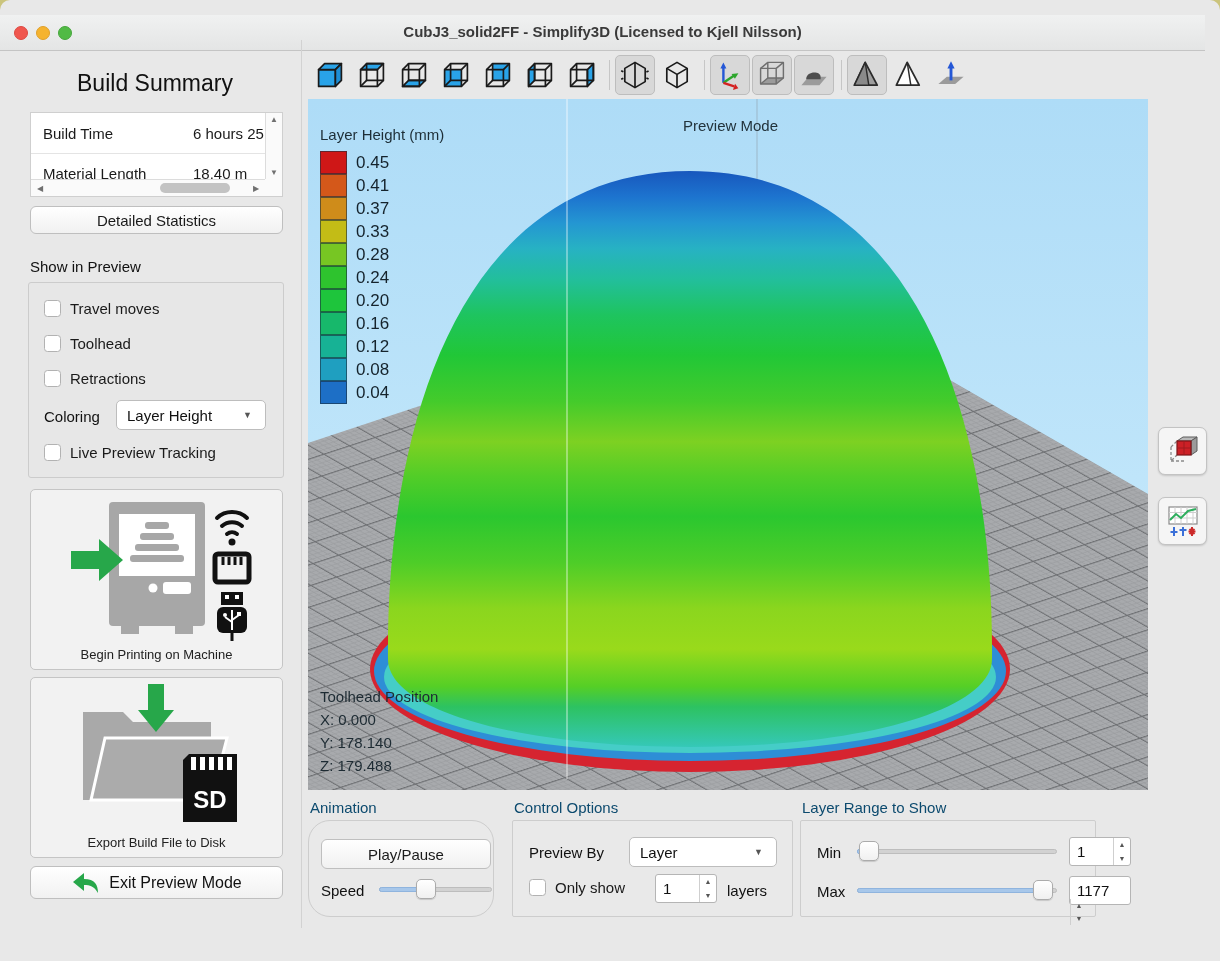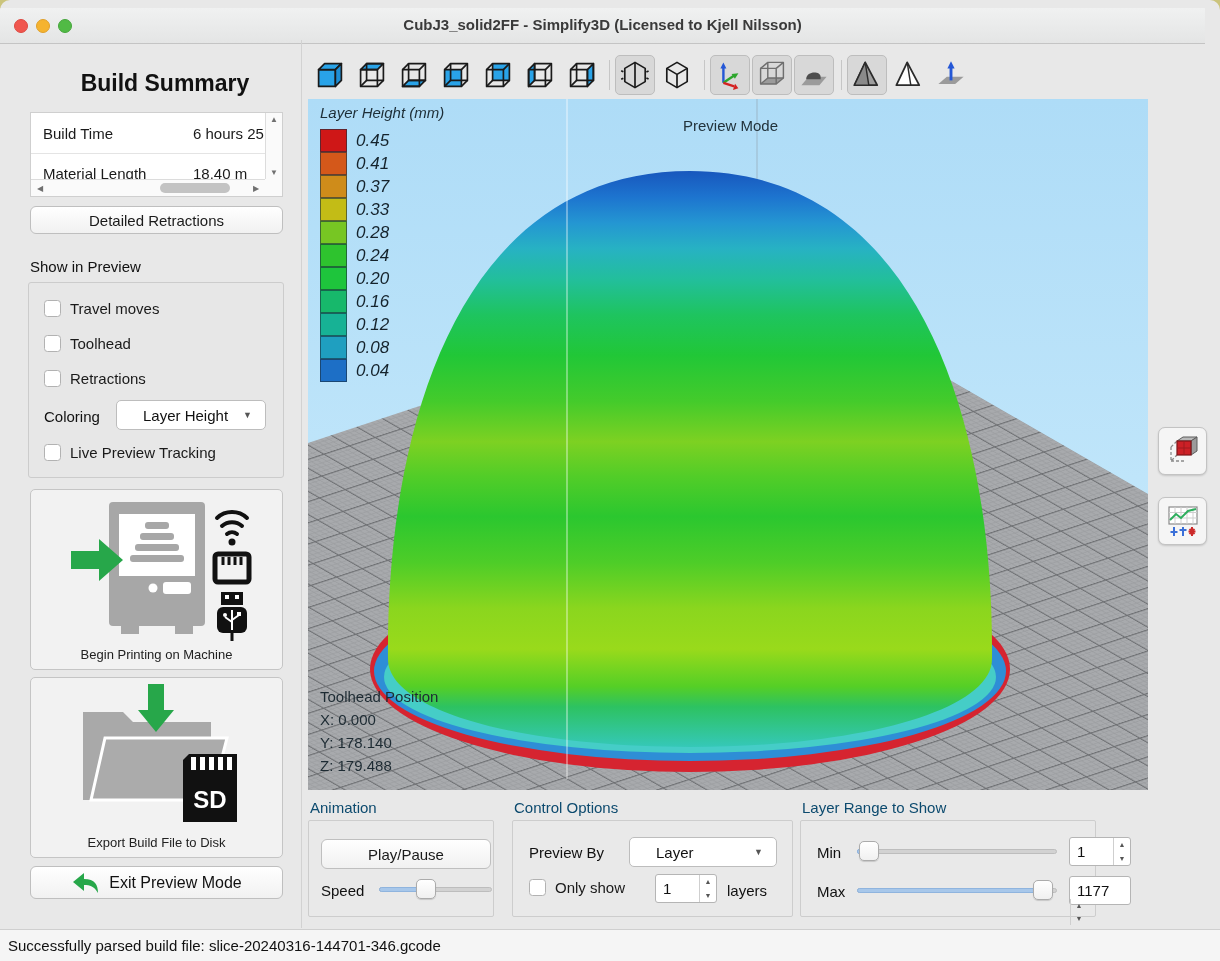--- a/index.html
+++ b/index.html
@@ -2,33 +2,33 @@
 <html><head>
 <meta charset="utf-8">
 <style>
   * { margin:0; padding:0; box-sizing:border-box; }
   html,body { width:1220px; height:961px; }
   body { font-family:"Liberation Sans", sans-serif; background:#cbc47c; overflow:hidden; }
   #window { position:absolute; left:0; top:0; width:1220px; height:961px;
             background:#e8e8e8; border-radius:10px 10px 0 0; overflow:hidden; }
 
   
-  .titlebar { position:absolute; left:0; top:8px; width:1205px; height:36px;
+  .titlebar { position:absolute; left:0; top:15px; width:1205px; height:36px;
               background:linear-gradient(#f0f1f1,#e4e5e5); border-bottom:1px solid #c4c4c4; }
   .title { position:absolute; left:0; right:0; top:8px; text-align:center;
            font-size:15px; font-weight:bold; color:#3a3a3a; }
   .tl { position:absolute; top:11px; width:14px; height:14px; border-radius:50%; }
   .tl.red { left:14px; background:#f0564e; border:1px solid #dd4942; }
   .tl.yel { left:36px; background:#f5b32f; border:1px solid #e0a02a; }
   .tl.grn { left:58px; background:#51ba45; border:1px solid #46a63c; }
 
   
   .vdivider { position:absolute; left:301px; top:40px; bottom:33px; width:1px; background:#d2d2d2; }
-  .bs-title { position:absolute; left:20px; top:70px; width:290px; text-align:center;
-              font-size:23px; color:#111;font-weight:bold; }
+  .bs-title { position:absolute; left:10px; top:70px; width:290px; text-align:center;
+              font-size:23px; color:#111; }
   .bs-table { position:absolute; left:30px; top:112px; width:253px; height:85px;
               background:#fff; border:1px solid #cfcfcf; }
   .bs-rows { position:absolute; left:0; top:0; right:17px; bottom:17px; overflow:hidden; }
   .bs-row { height:40px; display:flex; align-items:center; font-size:15px; color:#1a1a1a; }
   .bs-row + .bs-row { border-top:1px solid #e4e4e4; }
   .bs-label { padding-left:12px; width:162px; white-space:nowrap; }
   .bs-value { white-space:nowrap; }
   .sb-v { position:absolute; top:0; right:0; width:17px; bottom:17px;
           background:#fafafa; border-left:1px solid #dcdcdc; }
   .sb-h { position:absolute; left:0; bottom:0; height:17px; right:17px;
@@ -40,42 +40,42 @@
   .panel-btn { position:absolute; left:30px; width:253px; background:linear-gradient(#ffffff,#f1f1f1);
                border:1px solid #bfbfbf; border-radius:6px; font-size:15px; color:#1a1a1a;
                display:flex; align-items:center; justify-content:center; }
   .sec-label { position:absolute; font-size:15px; color:#111; }
   .groupbox { position:absolute; border:1px solid #cccccc; border-radius:3px; background:#e7e7e7; }
   .cbrow { position:absolute; display:flex; align-items:center; }
   .cb { width:17px; height:17px; background:#fff; border:1px solid #b2b2b2; border-radius:3.5px; }
   .cbl { margin-left:9px; font-size:15px; color:#1a1a1a; }
   .combo { position:absolute; background:#fff; border:1px solid #bdbdbd; border-radius:5px;
            display:flex; align-items:center; font-size:15px; color:#111; }
-  .combo .ctext { padding-left:26px; flex:1; }
+  .combo .ctext { padding-left:10px; flex:1; }
   .combo .carr { width:22px; color:#555; font-size:9px; }
   .bigbtn { position:absolute; left:30px; width:253px; height:181px;
             background:#f2f2f2; border:1px solid #c5c5c5; border-radius:5px; }
   .bigbtn .cap { position:absolute; left:0; right:0; bottom:7px; text-align:center;
                  font-size:13px; color:#222; }
   .exitbtn { position:absolute; left:30px; top:866px; width:253px; height:33px;
              background:linear-gradient(#ffffff,#f1f1f1); border:1px solid #bfbfbf; border-radius:6px;
              display:flex; align-items:center; justify-content:center; font-size:16px; color:#111; }
 
   
   .toolbar { position:absolute; left:310px; top:54px; height:42px; display:flex; align-items:center; }
   .tb-btn { width:40px; height:40px; margin-right:2px; border-radius:5px;
             display:flex; align-items:center; justify-content:center; }
   .tb-btn.active { background:#d8d8d8; border:1px solid #bdbdbd; }
   .tb-sep { width:1px; height:30px; background:#c6c6c6; margin:0 5px; }
 
   
   .viewport { position:absolute; left:308px; top:99px; width:840px; height:691px;
               background:linear-gradient(#aedcf7 0%, #bfe5fa 55%, #d9f0fd 100%); overflow:hidden; }
   .vp-label { position:absolute; font-size:15px; color:#22333c; }
-  .legend { position:absolute; left:12px; top:5px;font-style:italic; }
+  .legend { position:absolute; left:12px; top:27px; }
   .legend-title { font-size:15px; color:#1d2e37; margin-bottom:8px; }
   .lg-row { display:flex; align-items:center; height:23px; }
   .lg-sw { width:27px; height:23px; border:1px solid rgba(25,45,60,.6); margin-top:-1px; }
   .lg-val { margin-left:9px; font-size:17px; color:#15232c; }
   .toolhead { position:absolute; left:12px; top:586px; font-size:15px; color:#1d2b33; line-height:23px; }
 
   
   .float-btn { position:absolute; left:1158px; width:49px; height:48px; background:#f5f5f5;
                border:1px solid #c3c3c3; border-radius:7px; box-shadow:0 1px 2px rgba(0,0,0,.15);
                display:flex; align-items:center; justify-content:center; }
@@ -136,21 +136,21 @@
       <span class="arr" style="bottom:2px;">▼</span>
     </div>
     <div class="sb-h">
       <span class="arr" style="left:1px; top:4px;">◀</span>
       <span class="arr" style="right:1px; top:4px;">▶</span>
       <div class="sb-thumb"></div>
     </div>
     <div class="sb-corner"></div>
   </div>
 
-  <div class="panel-btn" style="top:206px; height:28px;">Detailed Retractions</div>
+  <div class="panel-btn" style="top:206px; height:28px;">Detailed Statistics</div>
 
   <div class="sec-label" style="left:30px; top:258px;">Show in Preview</div>
 
   <div class="groupbox" style="left:28px; top:282px; width:256px; height:196px;"></div>
 
   <div class="cbrow" style="left:44px; top:300px;">
     <div class="cb"></div>
     <span class="cbl">Travel moves</span>
   </div>
   <div class="cbrow" style="left:44px; top:335px;">
@@ -516,21 +516,21 @@
       <g stroke="#cc2a2a" stroke-width="2">
         <line x1="26" y1="23" x2="26" y2="32"></line>
           <line x1="22.5" y1="27.5" x2="29.5" y2="27.5"></line>
         <line x1="23.5" y1="25" x2="28.5" y2="30"></line>
           <line x1="28.5" y1="25" x2="23.5" y2="30"></line>
       </g>
     </svg>
   </div>
 
   <div class="bot-label" style="left:310px;">Animation</div>
-  <div class="bot-box" style="left:308px; width:186px;">
+  <div class="bot-box" style="left:308px; width:186px;border-radius:22px;">
     <div class="btn" style="position:absolute; left:12px; top:18px; width:170px; height:30px;">Play/Pause</div>
     <div style="position:absolute; left:12px; top:61px; font-size:15px; color:#111;">Speed</div>
     <div class="slider" style="left:70px; top:58px; width:113px; height:20px;">
       <div class="track"></div>
       <div class="fill" style="width: 42%;"></div>
       <div class="handle" style="margin-left: -10px; left: 42%;"></div>
     </div>
   </div>
 
   <div class="bot-label" style="left:514px;">Control Options</div>
@@ -577,17 +577,14 @@
     </div>
     <div class="spin" style="left:268px; top:55px; width:62px;flex-direction:column;">
       <div class="val">1177</div>
       <div class="arrows">
           <span>▲</span>
           <span>▼</span>
         </div>
     </div>
   </div>
 
-  <div class="statusbar">
-    <span>Successfully parsed build file: slice-20240316-144701-346.gcode</span>
-  </div>
 
 </div>
 
 </body></html>

